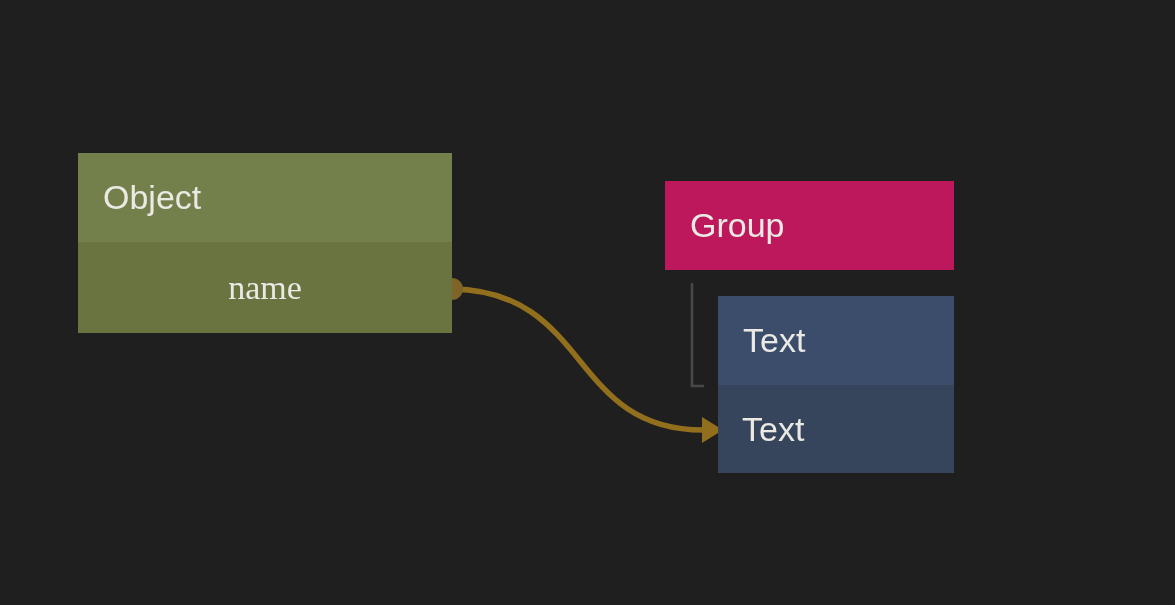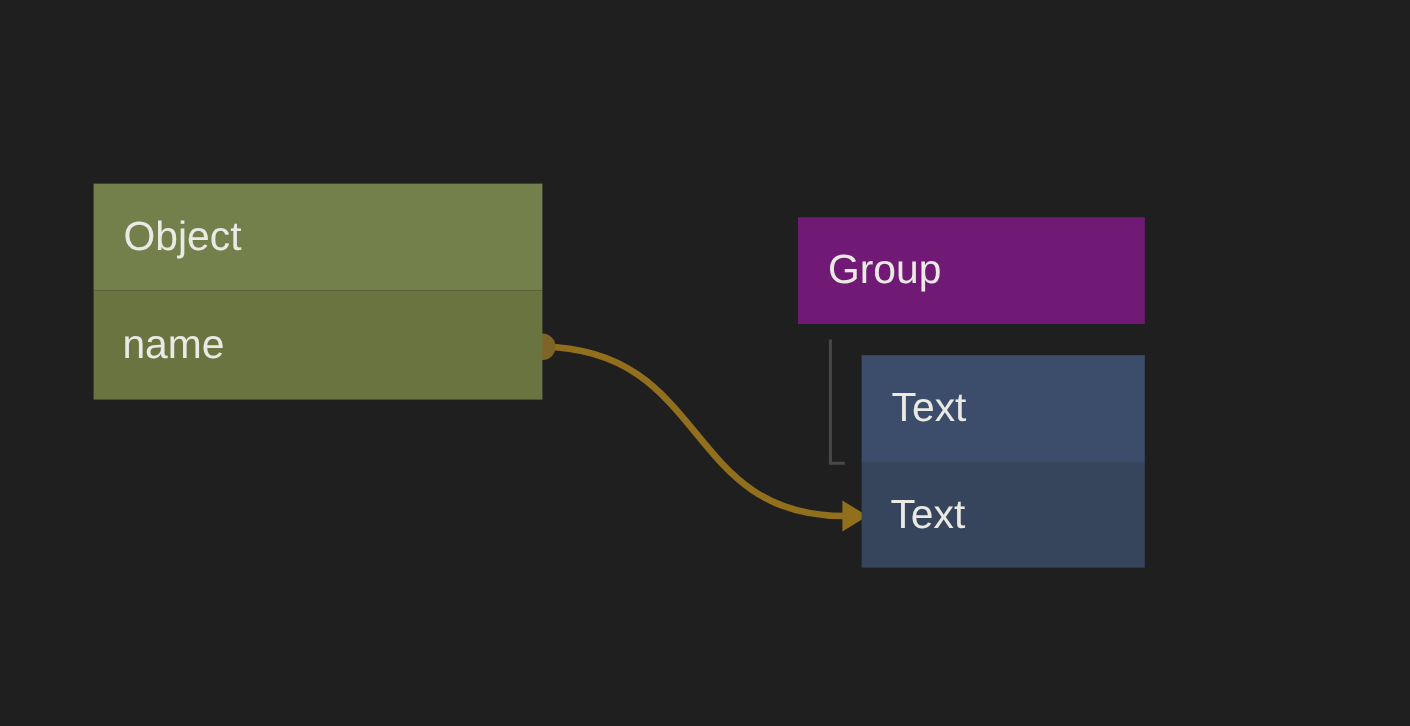--- a/index.html
+++ b/index.html
@@ -35,30 +35,31 @@
     align-items: center;
     padding: 0 25px;
     height: 89px;
   }
   .node-row {
     display: flex;
     align-items: center;
     padding: 0 24px;
   }
   .node-row.output {
-    justify-content: flex-start;
+    justify-content: center;
+    font-family: Liberation Serif, serif;
   }
   
   .node-object { left: 62px; top: 153px; width: 374px; }
   .node-object .node-header { background: #73804b; }
   .node-object .node-body { background: #697441; }
   .node-object .node-row { height: 91px; }
   
   .node-group { left: 649px; top: 181px; width: 376px; }
-  .node-group .node-header { background: #701a75; }
+  .node-group .node-header { background: #be185d; }
   
   .node-text { left: 702px; top: 296px; width: 375px; }
   .node-text .node-header { background: #3b4d6a; }
   .node-text .node-body { background: #36455c; }
   .node-text .node-row { height: 88px; }
 
   .label { white-space: nowrap; }
 </style>
 </head>
 <body>

